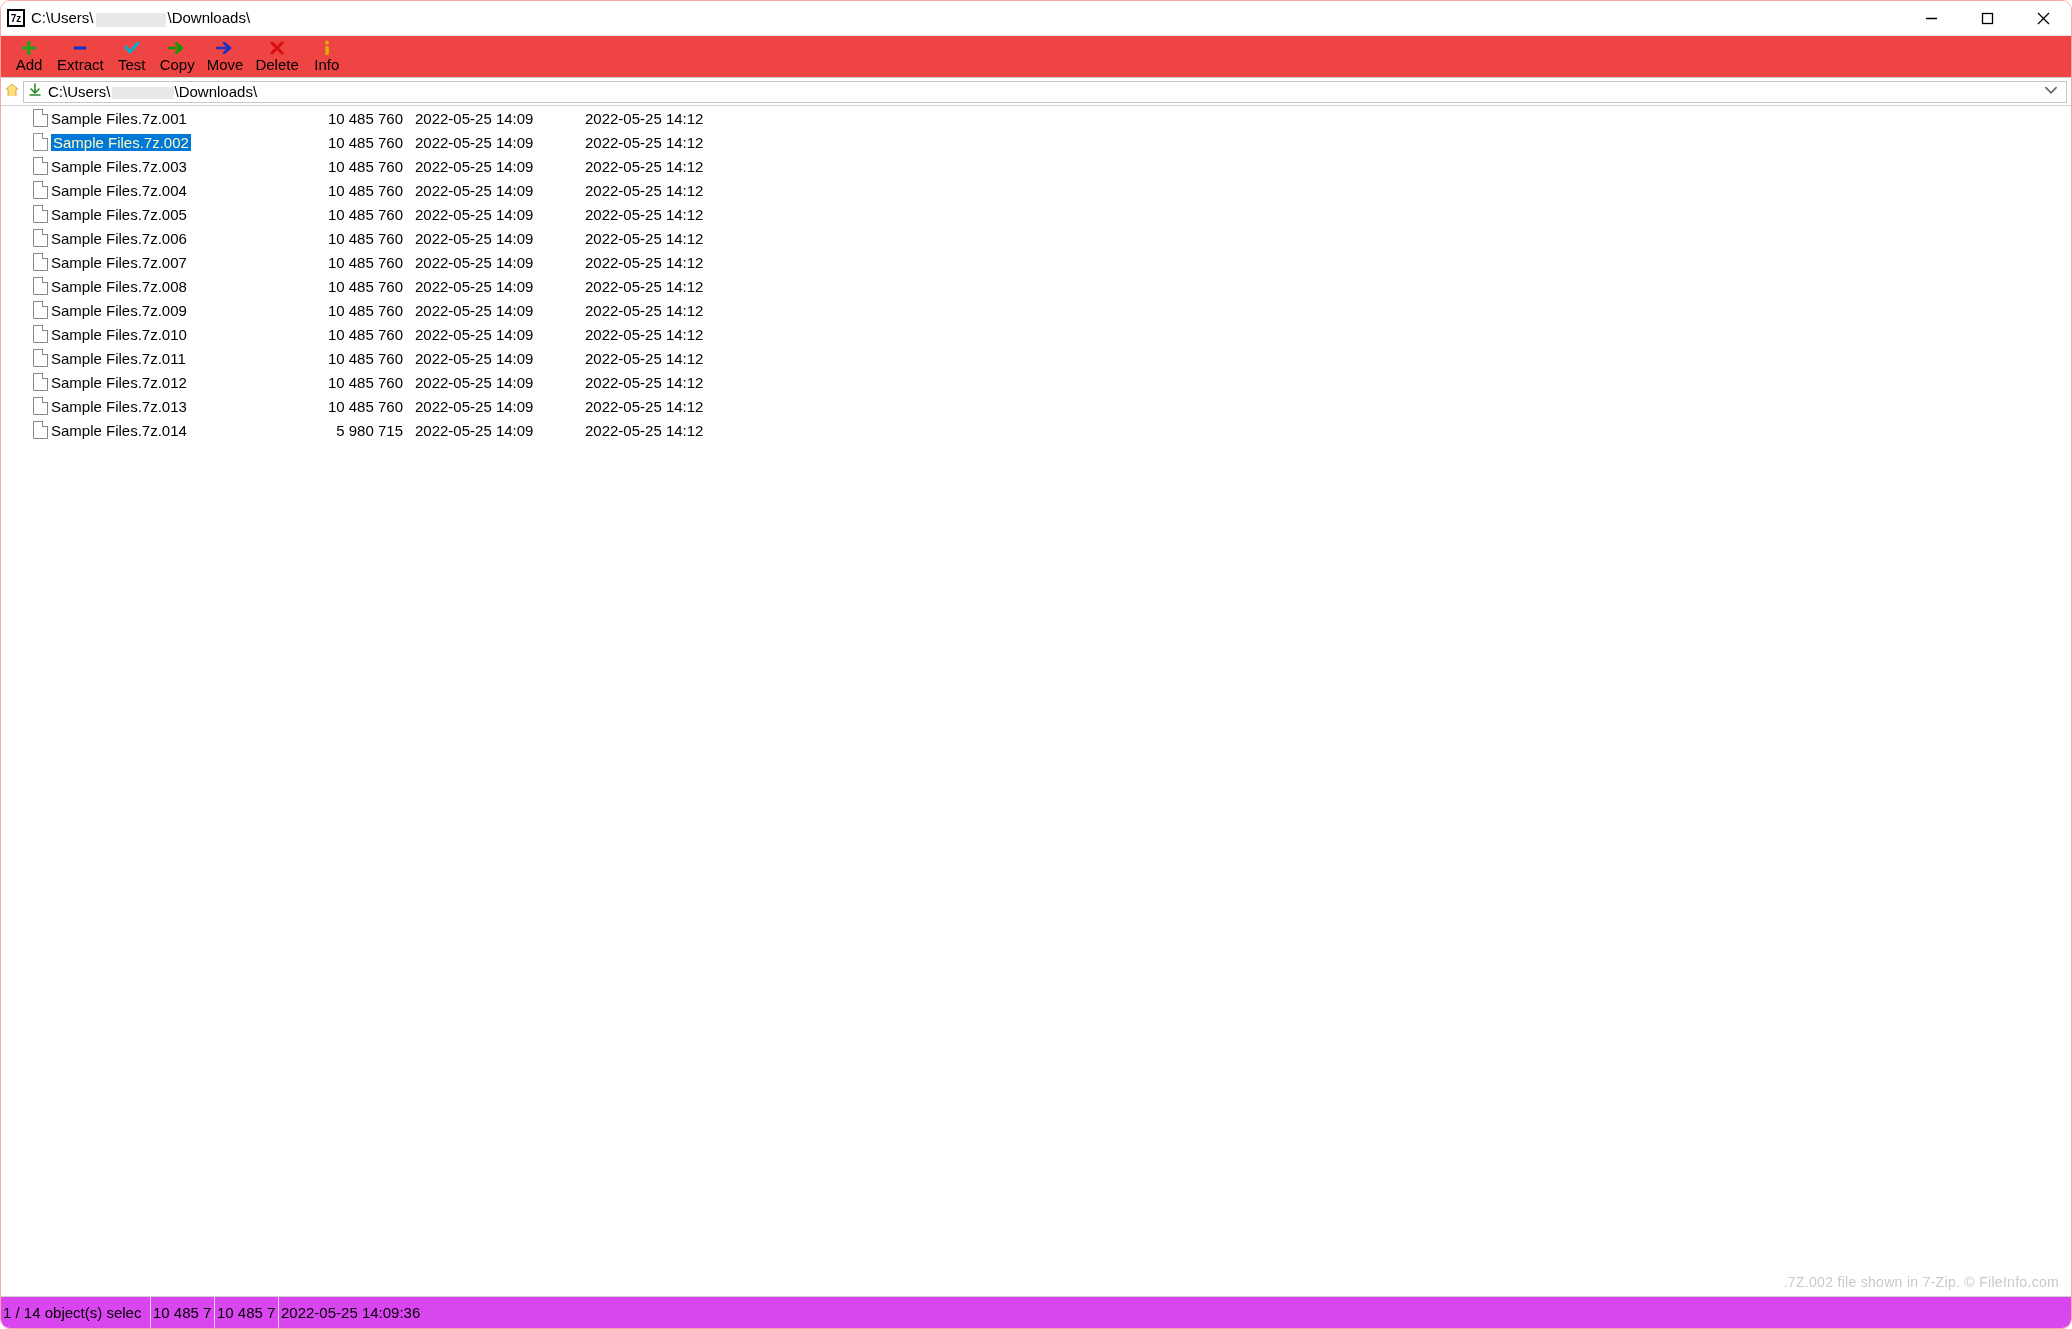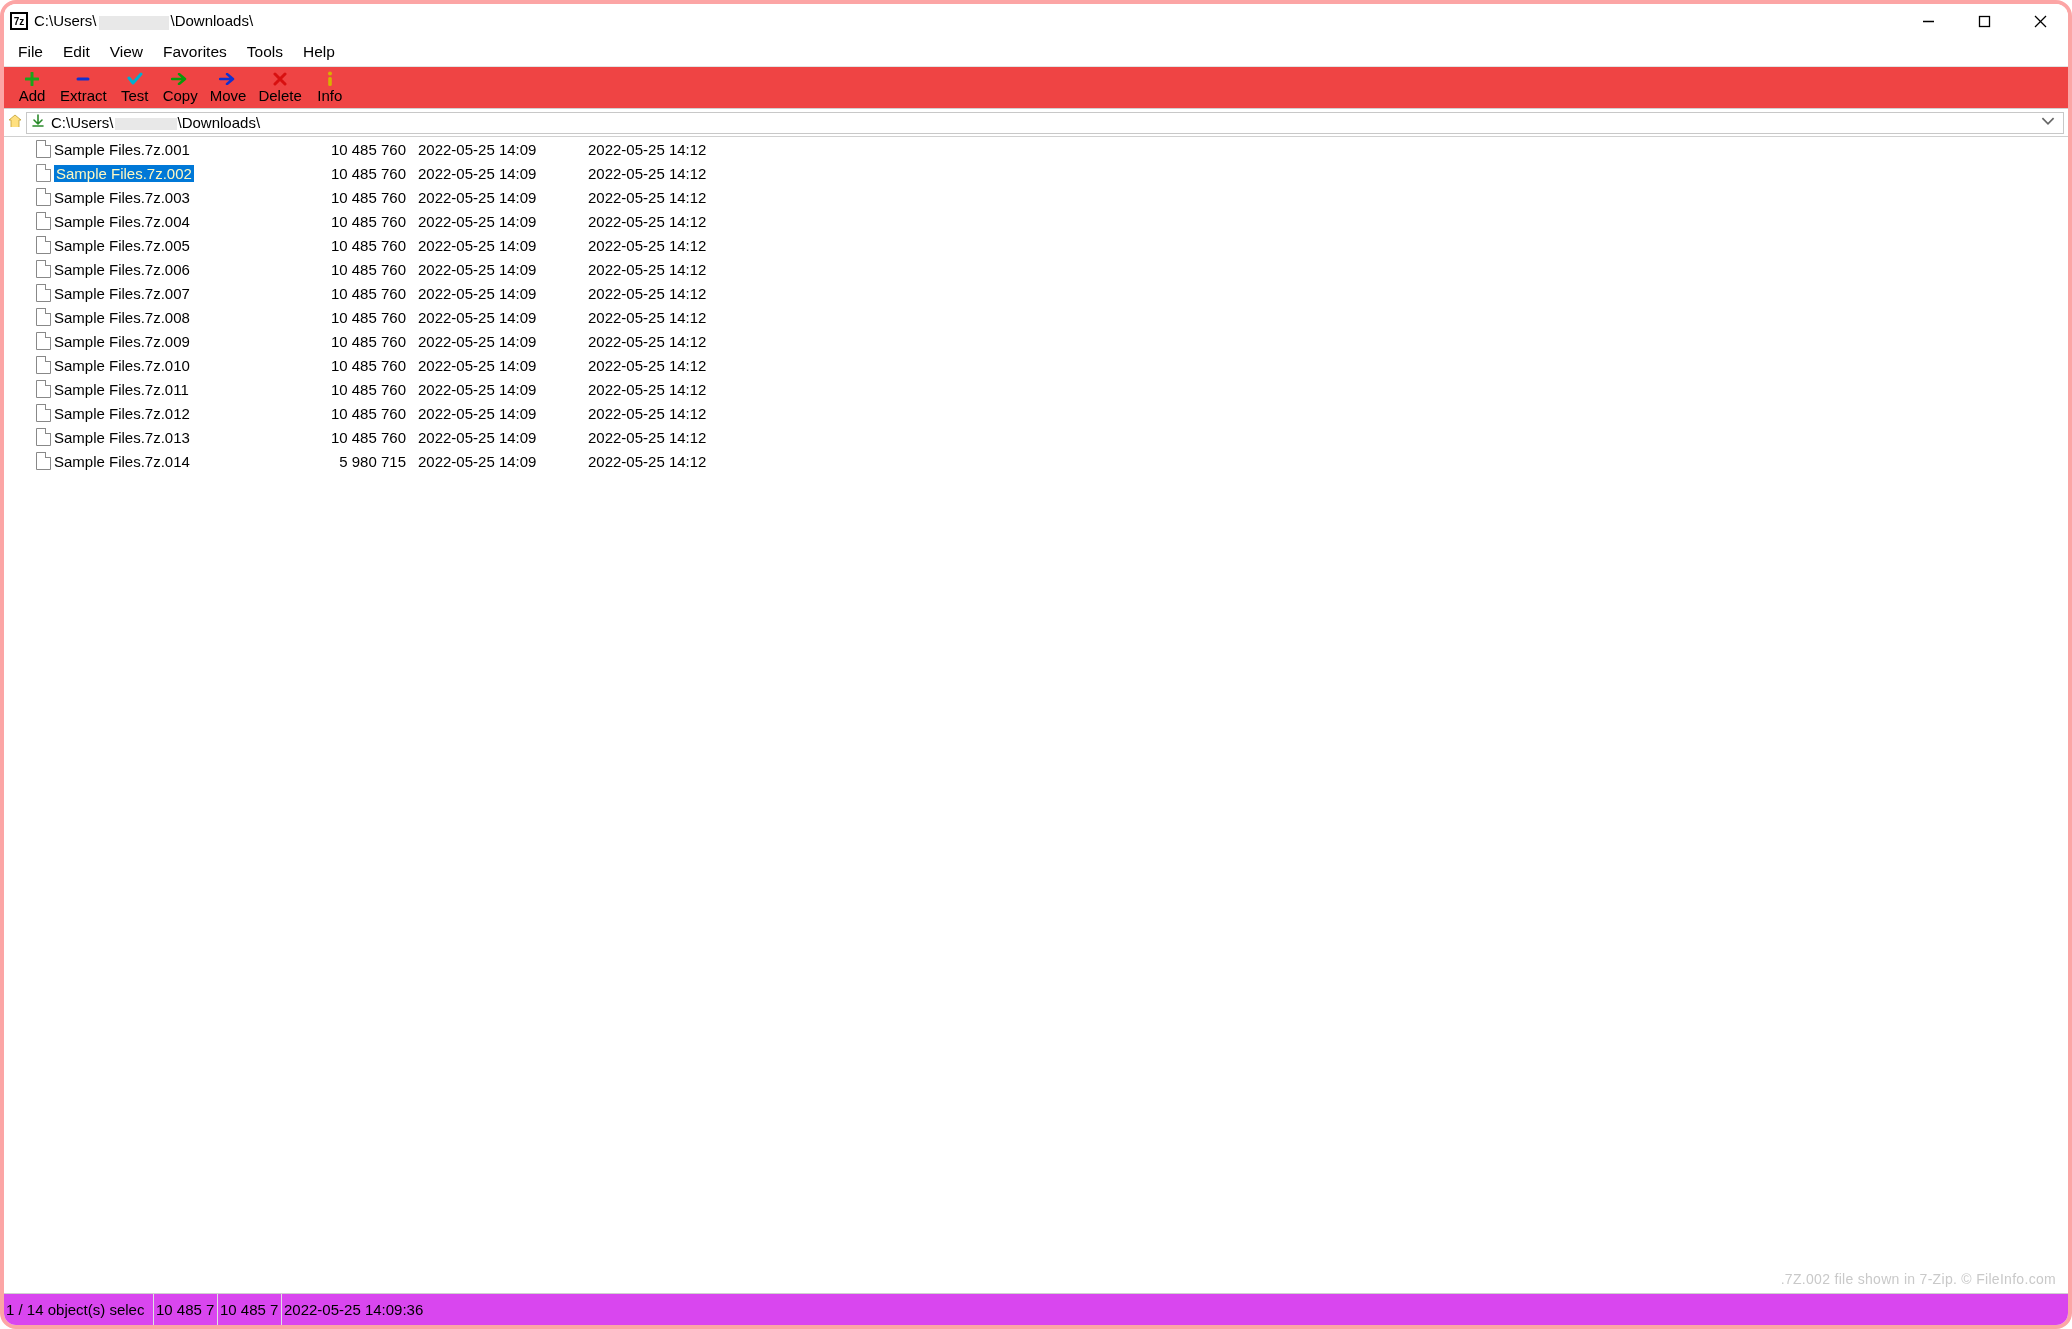--- a/index.html
+++ b/index.html
@@ -10,22 +10,22 @@
     background: #fff;
     color: #000;
     user-select: none;
     overflow: hidden;
   }
   .window {
     display: flex;
     flex-direction: column;
     width: 100%;
     height: 100%;
-    border: 4px solid #fca5a5;
-    border-radius: 16px;
+    border: 1px solid #fca5a5;
+    border-radius: 10px;
     overflow: hidden;
   }
   
   .titlebar {
     display: flex;
     align-items: center;
     height: 34px;
     background: #fff;
     padding-left: 6px;
   }
@@ -217,28 +217,20 @@
         </svg>
     </div>
     <div class="winbtn">
       <svg viewBox="0 0 13 13">
           <line x1="1" y1="1" x2="12" y2="12" stroke="#000" stroke-width="1.3"></line>
           <line x1="12" y1="1" x2="1" y2="12" stroke="#000" stroke-width="1.3"></line>
         </svg>
     </div>
   </div>
 
-  <div class="menubar">
-    <div class="menuitem">File</div>
-    <div class="menuitem">Edit</div>
-    <div class="menuitem">View</div>
-    <div class="menuitem">Favorites</div>
-    <div class="menuitem">Tools</div>
-    <div class="menuitem">Help</div>
-  </div>
 
   <div class="toolbar">
     <div class="toolbtn">
       <span class="ticon">
         <svg width="14" height="14" viewBox="0 0 14 14">
             <path d="M7 1v12M1 7h12" stroke="#1aa51a" stroke-width="3" stroke-linecap="round"></path>
           </svg>
       </span>
       <span>Add</span>
     </div>

